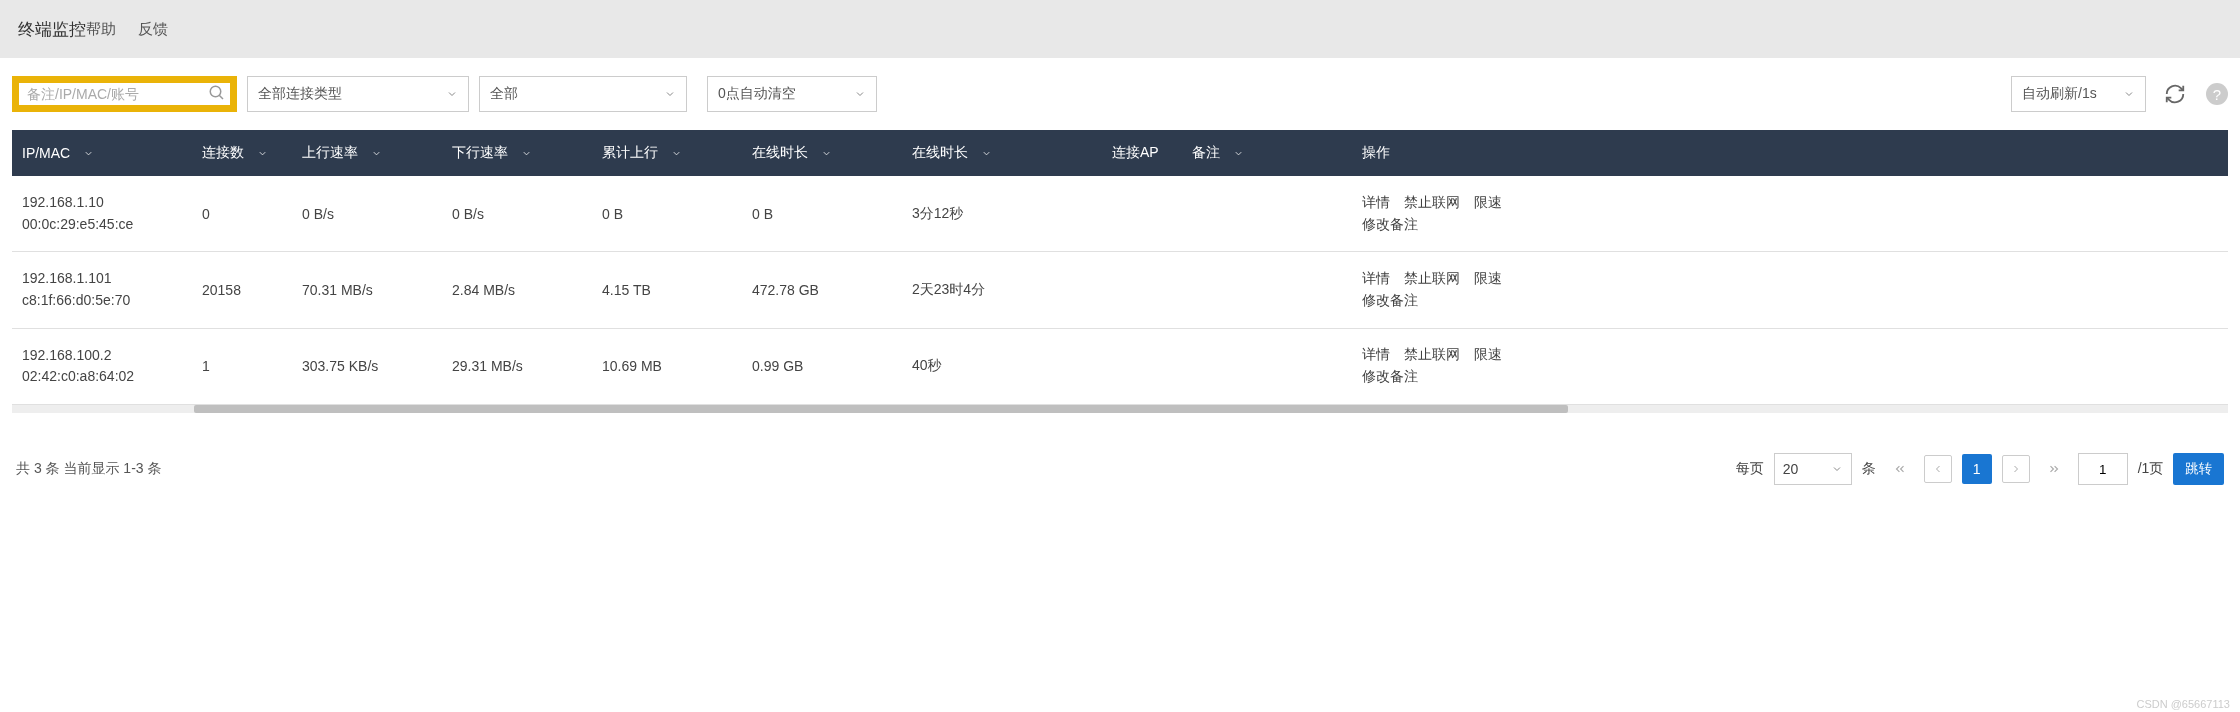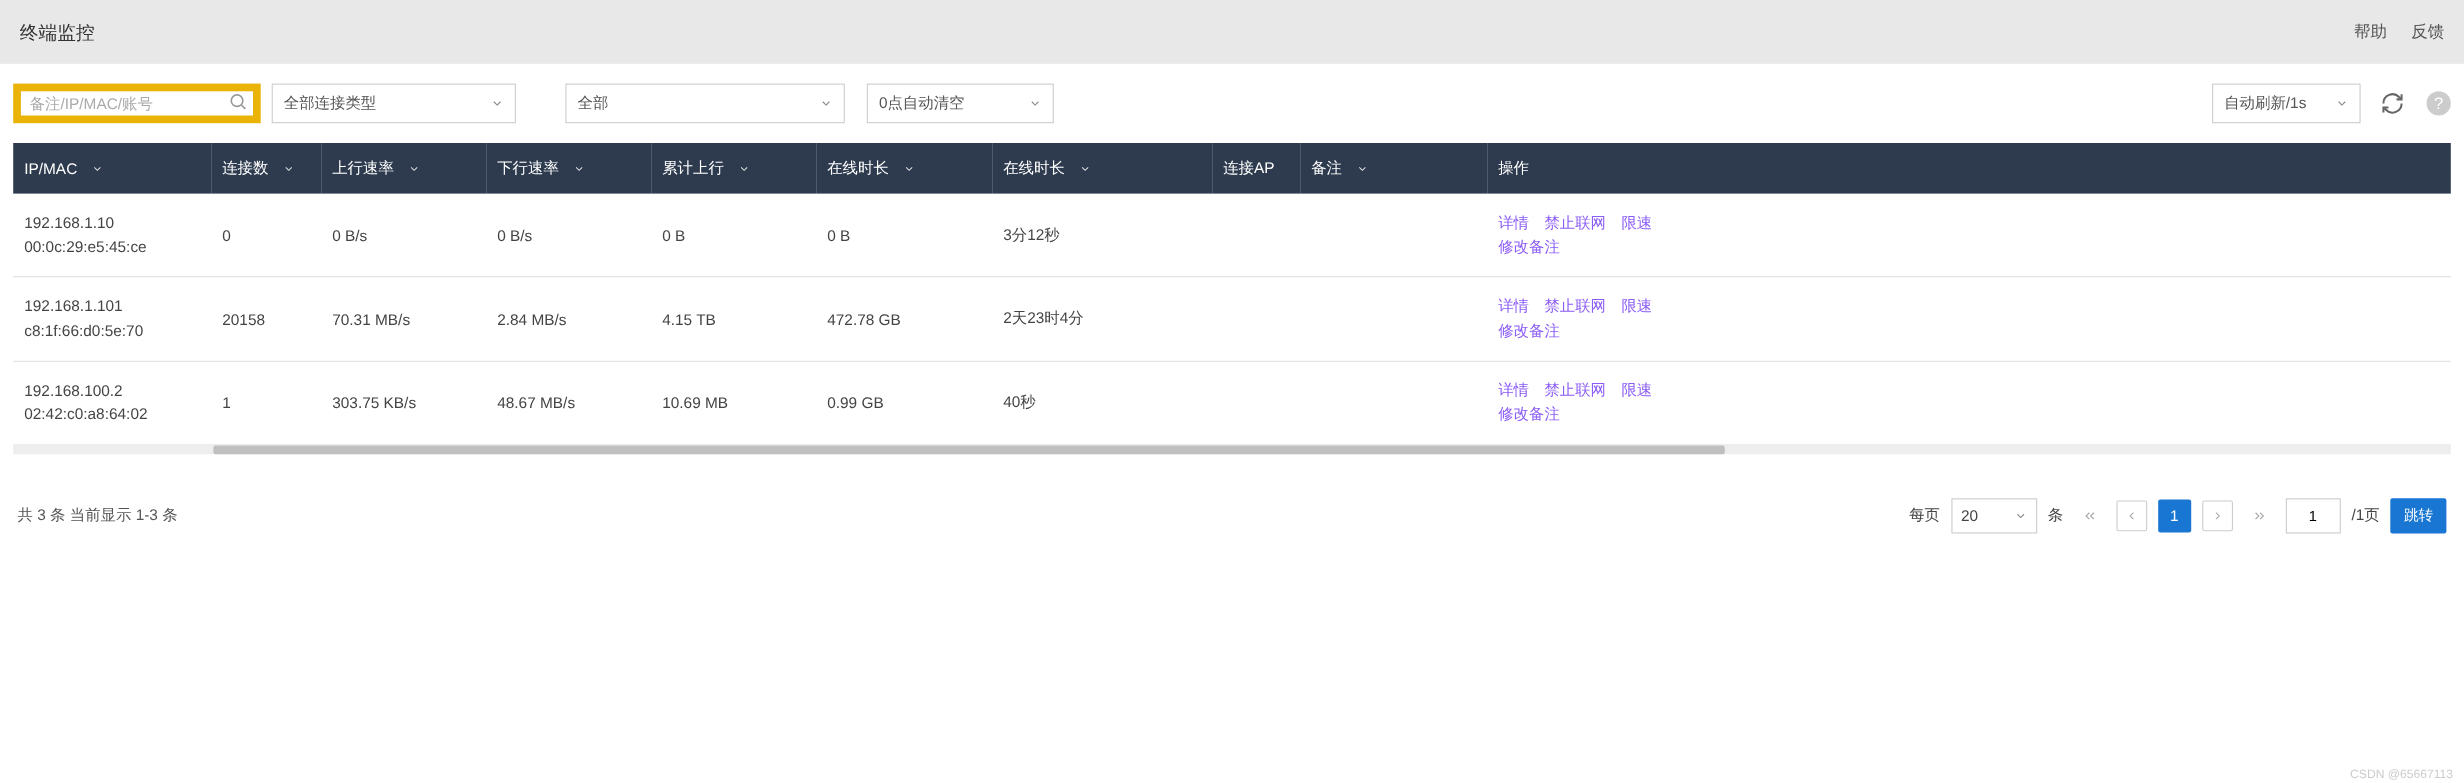--- a/index.html
+++ b/index.html
@@ -1,44 +1,44 @@
 <!DOCTYPE html>
 <html><head>
   <meta charset="utf-8">
   <style>
     * { box-sizing: border-box; margin: 0; padding: 0; }
     body { font-family: "Microsoft YaHei", Arial, sans-serif; font-size: 14px; color: #333; background: #fff; }
-    .header-bar { background: #e8e8e8; height: 58px; display: flex; align-items: center; justify-content: space-between; padding: 0 18px; }
+    .header-bar { background: #e8e8e8; height: 58px; display: flex; align-items: center; padding: 0 18px; }
     .header-title { font-size: 17px; color: #333; }
     .header-links { display: flex; gap: 22px; }
     .header-links a { color: #555; text-decoration: none; font-size: 15px; cursor: pointer; }
     .toolbar { display: flex; align-items: center; padding: 18px 12px 10px 12px; gap: 10px; }
     .search-wrap { position: relative; width: 225px; border: 7px solid #eab308; height: 36px; display: flex; align-items: center; padding: 0 8px; }
     .search-wrap input { border: none; outline: none; flex: 1; font-size: 14px; color: #333; }
     .search-wrap input::placeholder { color: #aaa; }
     .select { border: 1px solid #ccc; height: 36px; display: flex; align-items: center; justify-content: space-between; padding: 0 10px; cursor: pointer; color: #555; }
     .sel-conn { width: 222px; }
-    .sel-all { width: 254px; margin-left: 35px; }
+    .sel-all { width: 208px; }
     .sel-clear { width: 170px; margin-left: 10px; }
     .sel-refresh { width: 135px; }
     .toolbar-spacer { flex: 1; }
     .chev { width: 12px; height: 12px; }
     .refresh-btn { width: 26px; height: 26px; display: flex; align-items: center; justify-content: center; cursor: pointer; margin-left: 6px; }
     .help-icon { width: 22px; height: 22px; border-radius: 50%; background: #ccc; color: #fff; display: flex; align-items: center; justify-content: center; font-size: 15px; margin-left: 8px; cursor: pointer; }
 
     .table { width: calc(100% - 24px); margin: 8px 12px 0 12px; border-collapse: collapse; }
     .table thead { background: #2e3b4e; color: #fff; }
     .table th { text-align: left; padding: 14px 10px; font-weight: normal; font-size: 14px; white-space: nowrap; }
     .th-inner { display: inline-flex; align-items: center; gap: 13px; cursor: pointer; }
     .sort-chev { width: 11px; height: 11px; opacity: .85; }
     .table tbody tr { border-bottom: 1px solid #e0e0e0; }
     .table td { padding: 16px 10px; vertical-align: middle; color: #444; font-size: 14px; }
     .ipcell { line-height: 1.55; color: #444; }
     .actions { display: flex; flex-wrap: wrap; gap: 4px 14px; width: 145px; }
-    .actions a { color: #8b5cf6; text-decoration: none; cursor: pointer; white-space: nowrap; text-align: right; }
+    .actions a { color: #404040; text-decoration: none; cursor: pointer; white-space: nowrap; text-align: right; }
 
     .hscroll { height: 8px; background: #eee; margin: 0 12px; position: relative; }
     .hscroll-thumb { position: absolute; left: 182px; top: 0; height: 8px; width: 62%; background: #bfbfbf; border-radius: 2px; }
 
     .footer { display: flex; align-items: center; padding: 40px 16px 14px 16px; }
     .footer .summary { color: #555; }
     .footer .spacer { flex: 1; }
     .pager { display: flex; align-items: center; gap: 10px; color: #444; }
     .pg-select { border: 1px solid #ccc; height: 32px; width: 78px; display: flex; align-items: center; justify-content: space-between; padding: 0 8px; cursor: pointer; }
     .navbtn { width: 28px; height: 28px; border: 1px solid #ccc; display: flex; align-items: center; justify-content: center; cursor: pointer; color: #888; border-radius: 2px; }
@@ -207,21 +207,21 @@
             <a>禁止联网</a>
             <a>限速</a>
             <a>修改备注</a>
           </div>
         </td>
       </tr>
       <tr>
         <td class="ipcell">192.168.100.2<br>02:42:c0:a8:64:02</td>
         <td>1</td>
         <td>303.75 KB/s</td>
-        <td>48.67 MB/s</td>
+        <td>29.31 MB/s</td>
         <td>10.69 MB</td>
         <td>0.99 GB</td>
         <td>40秒</td>
         <td></td>
         <td></td>
         <td>
           <div class="actions">
             <a>详情</a>
             <a>禁止联网</a>
             <a>限速</a>

